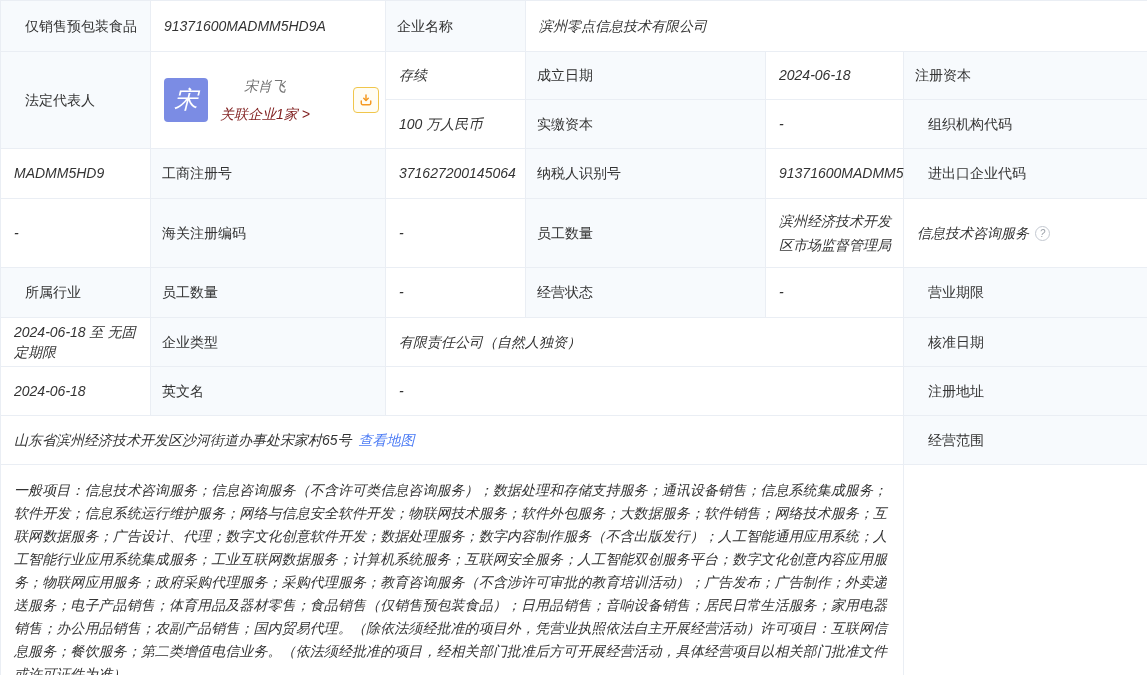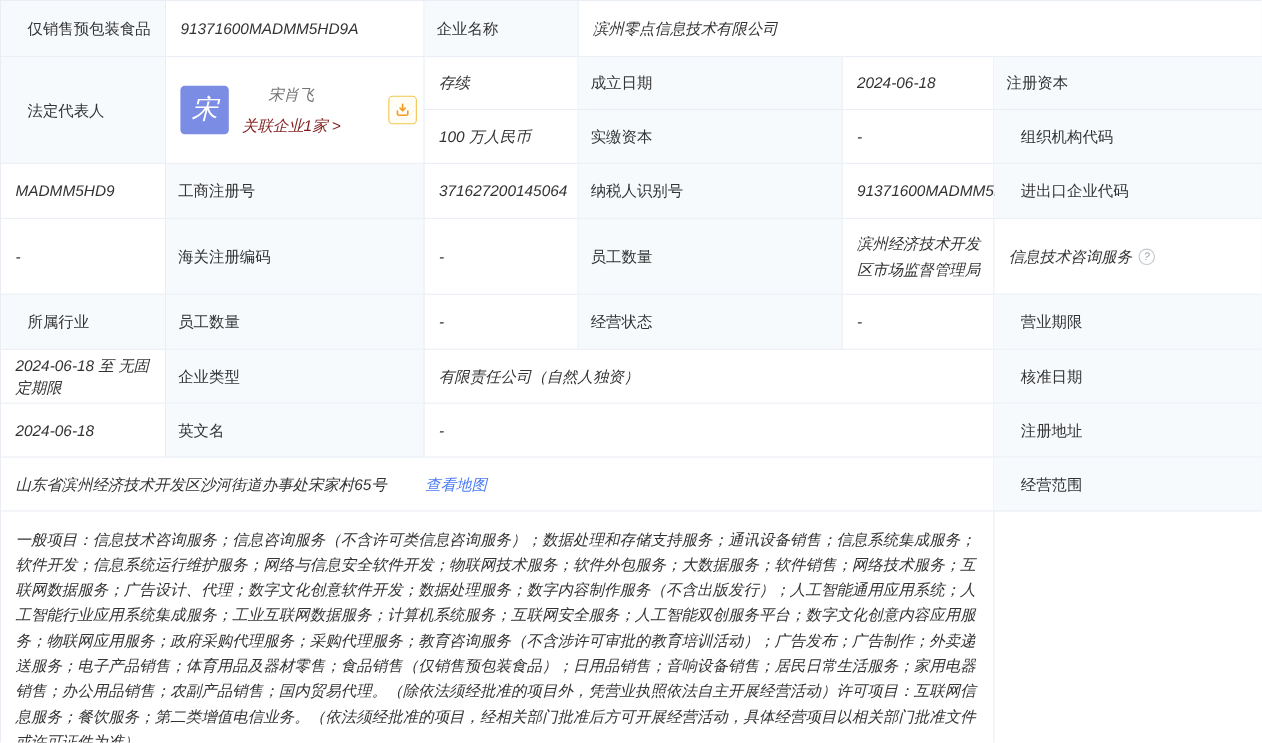--- a/index.html
+++ b/index.html
@@ -20,21 +20,21 @@
   .cell{
     border-right:1px solid #eaeef4;
     border-bottom:1px solid #eaeef4;
     display:flex; align-items:center;
     line-height:1.45;
   }
   .lbl{ background:#f7fafd; padding-left:11px; padding-right:8px; color:#333; }
   .lbl.first{ padding-left:24px; }
   .val{ padding-left:13px; padding-right:10px;font-style:italic; }
   .s3{ grid-column:span 3; }
-  .s5{ grid-column:span 5;gap:28px; }
+  .s5{ grid-column:span 5; }
   .rs2{ grid-row:span 2; }
 
   
   .rep-cell{ padding-right:6px; }
   .avatar{
     width:44px; height:44px; border-radius:4px;
     background:#7b8ce4; color:#fff; font-size:24px;
     display:flex; align-items:center; justify-content:center;
     flex:0 0 auto;
   }

